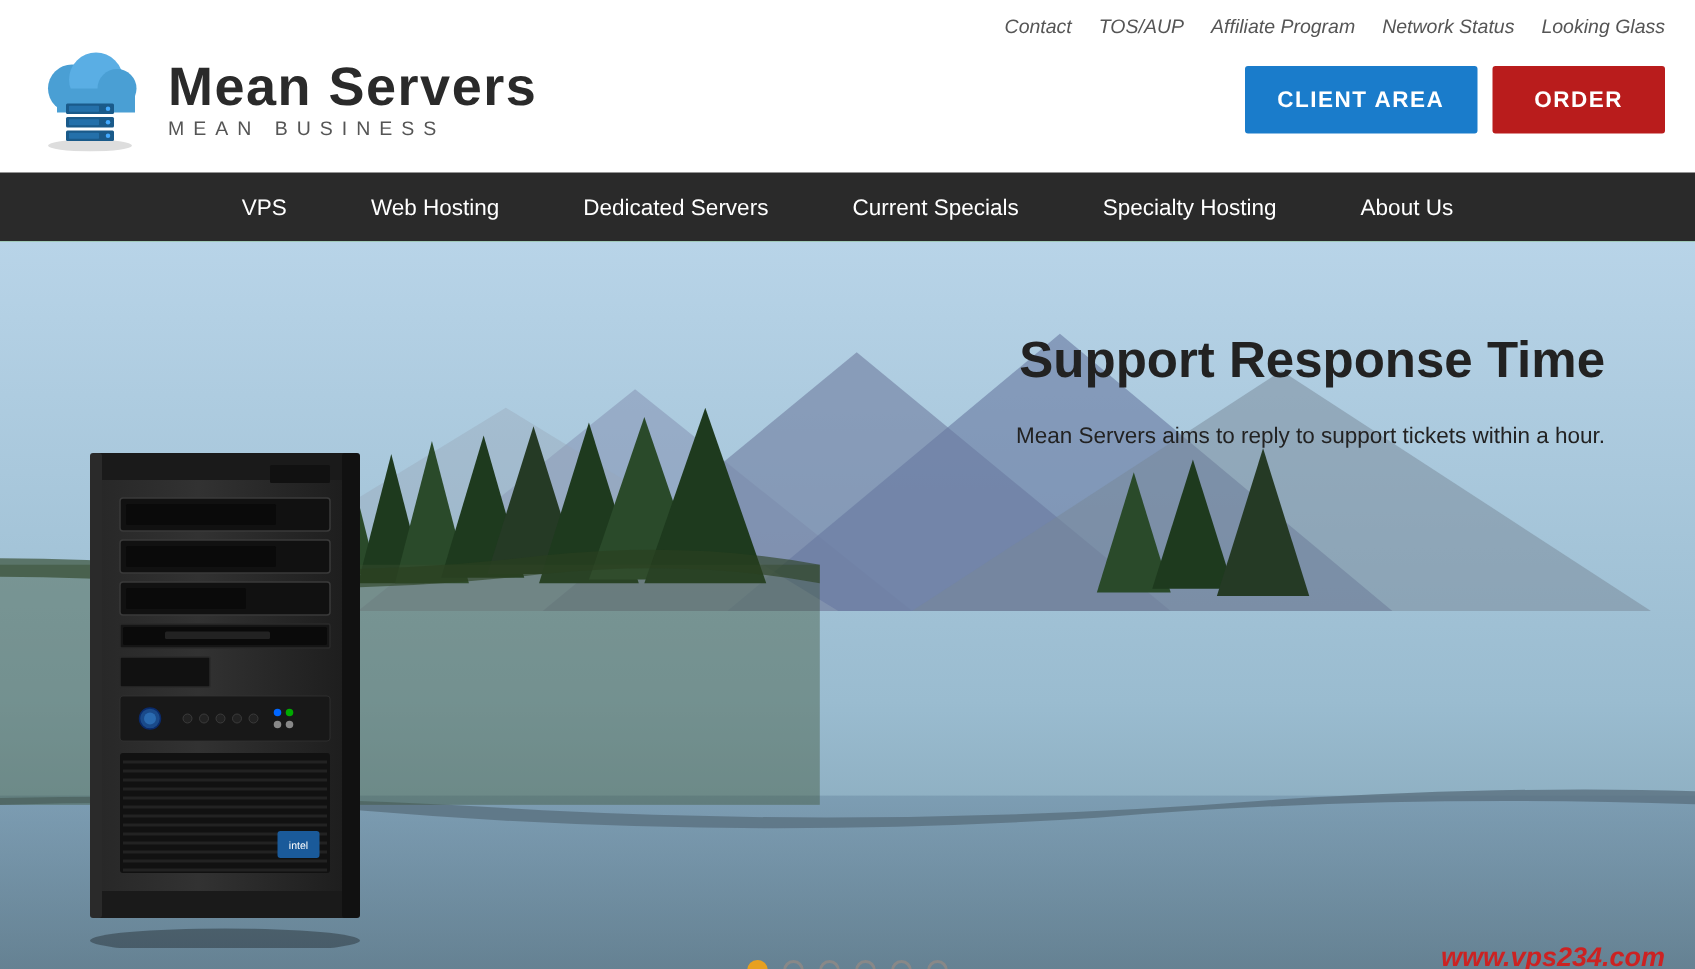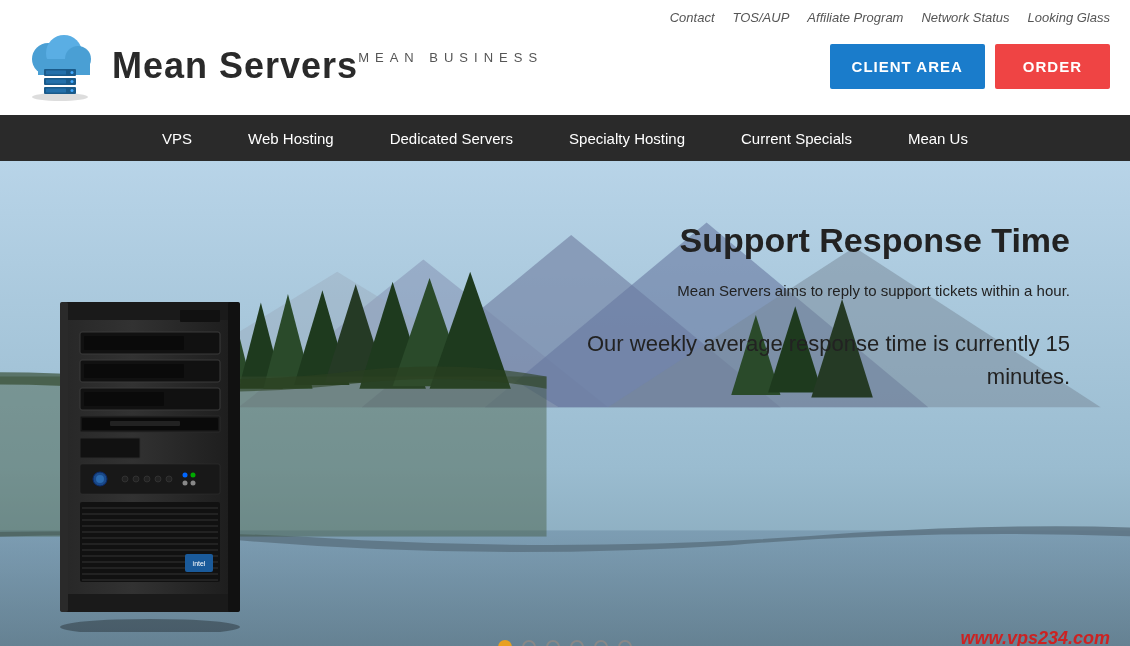--- a/index.html
+++ b/index.html
@@ -28,21 +28,21 @@
       justify-content: space-between;
       padding: 0 20px 14px;
     }
     .logo-area {
       display: flex;
       align-items: center;
       gap: 12px;
     }
     .logo-text-wrap {
       display: flex;
-      flex-direction: row;
+      flex-direction: column;
     }
     .logo-title {
       font-size: 36px;
       font-weight: bold;
       color: #2a2a2a;
       letter-spacing: 1px;
       line-height: 1;
     }
     .logo-subtitle {
       font-size: 13px;
@@ -60,21 +60,21 @@
       color: #fff;
       border: none;
       padding: 14px 22px;
       font-size: 15px;
       font-weight: bold;
       cursor: pointer;
       letter-spacing: 1px;
       border-radius: 2px;
     }
     .btn-order {
-      background: #ef4444;
+      background: #b91c1c;
       color: #fff;
       border: none;
       padding: 14px 28px;
       font-size: 15px;
       font-weight: bold;
       cursor: pointer;
       letter-spacing: 1px;
       border-radius: 2px;
     }
 
@@ -229,23 +229,23 @@
   <div class="header-buttons">
     <button class="btn-client">CLIENT AREA</button>
     <button class="btn-order">ORDER</button>
   </div>
 </div>
 
 <nav class="navbar">
   <a>VPS</a>
   <a>Web Hosting</a>
   <a>Dedicated Servers</a>
+  <a>Current Specials</a>
   <a>Specialty Hosting</a>
-  <a>Current Specials</a>
-  <a>Mean Us</a>
+  <a>About Us</a>
 </nav>
 
 <div class="hero">
 
   <div class="hero-bg"></div>
 
   <svg style="position:absolute;inset:0;width:100%;height:100%;" viewBox="0 0 1130 415" preserveAspectRatio="xMidYMid slice">
 
     <defs>
       <linearGradient id="skyGrad" x1="0" y1="0" x2="0" y2="1">
@@ -363,21 +363,20 @@
       <line x1="52" y1="298" x2="188" y2="298" stroke="#222" stroke-width="2"></line>
 
       <rect x="155" y="272" width="28" height="18" rx="2" fill="#1a5a9a"></rect>
       <text x="169" y="284" text-anchor="middle" font-size="7" fill="white" font-family="Arial">intel</text>
     </svg>
   </div>
 
   <div class="hero-text">
     <div class="hero-title">Support Response Time</div>
     <div class="hero-body">Mean Servers aims to reply to support tickets within a hour.</div>
-    <div class="hero-body2">Our weekly average response time is currently 15 minutes.</div>
   </div>
 
   <div class="slider-dots">
     <div class="dot active"></div>
     <div class="dot"></div>
     <div class="dot"></div>
     <div class="dot"></div>
     <div class="dot"></div>
     <div class="dot"></div>
   </div>

